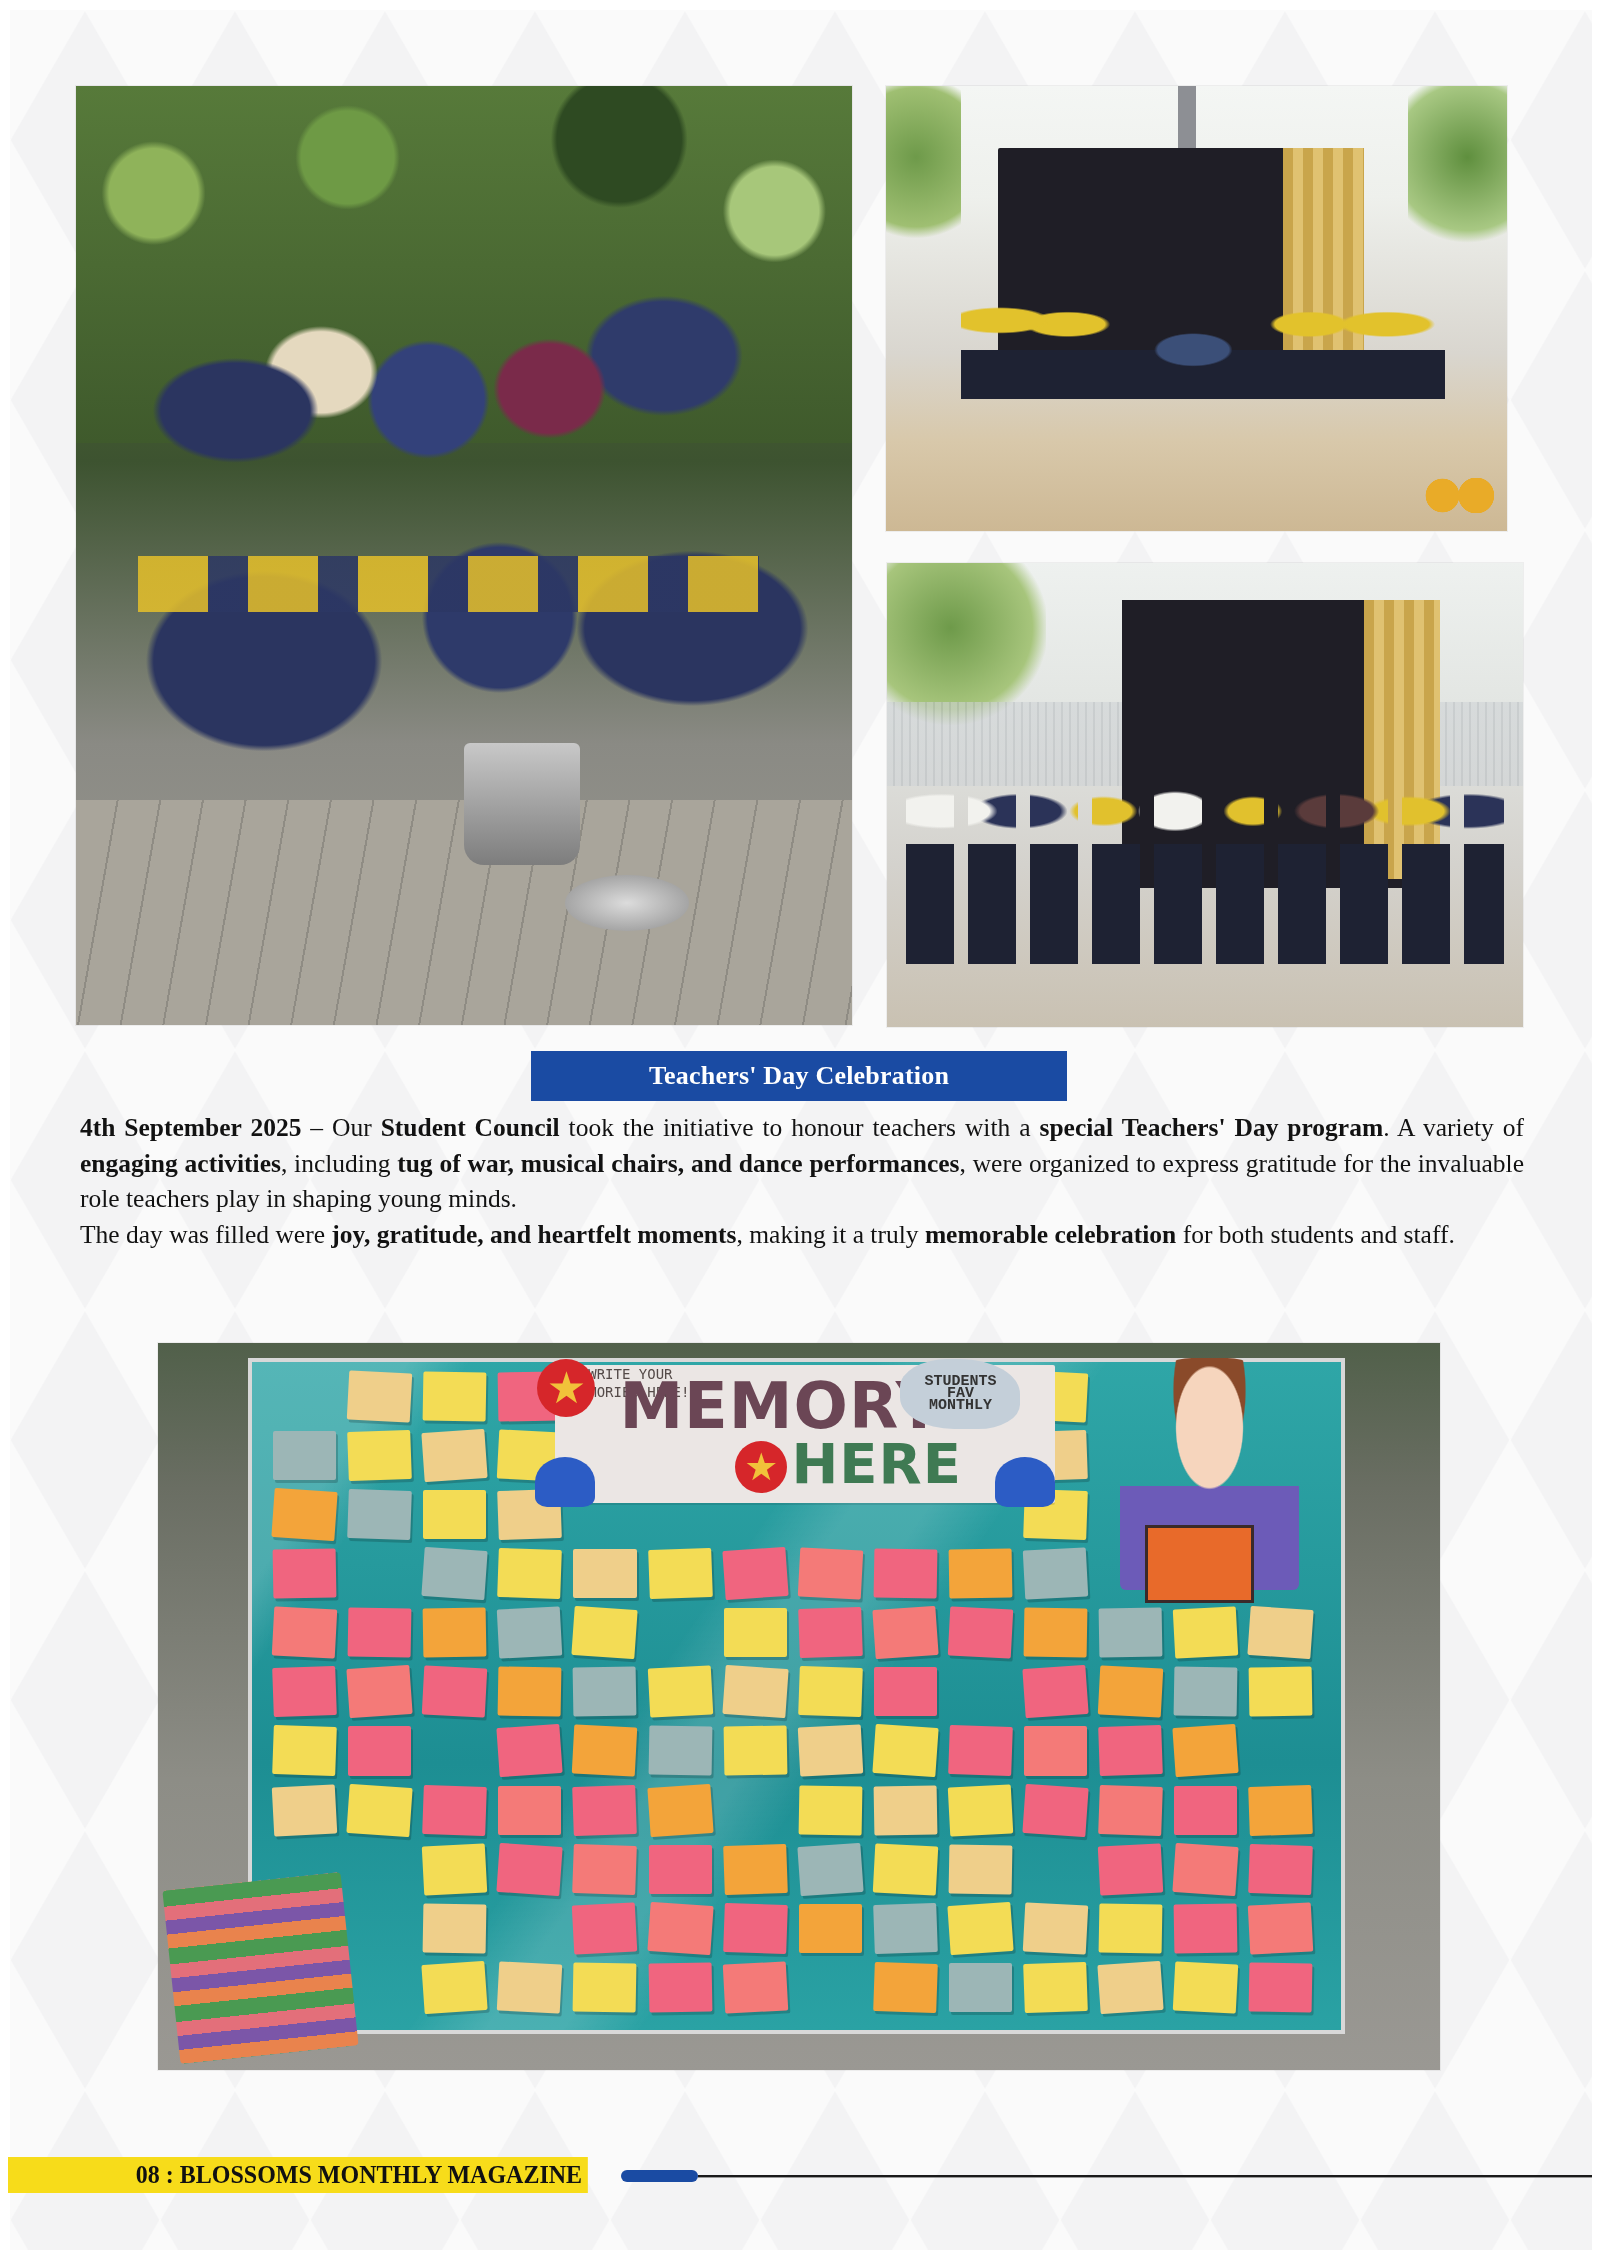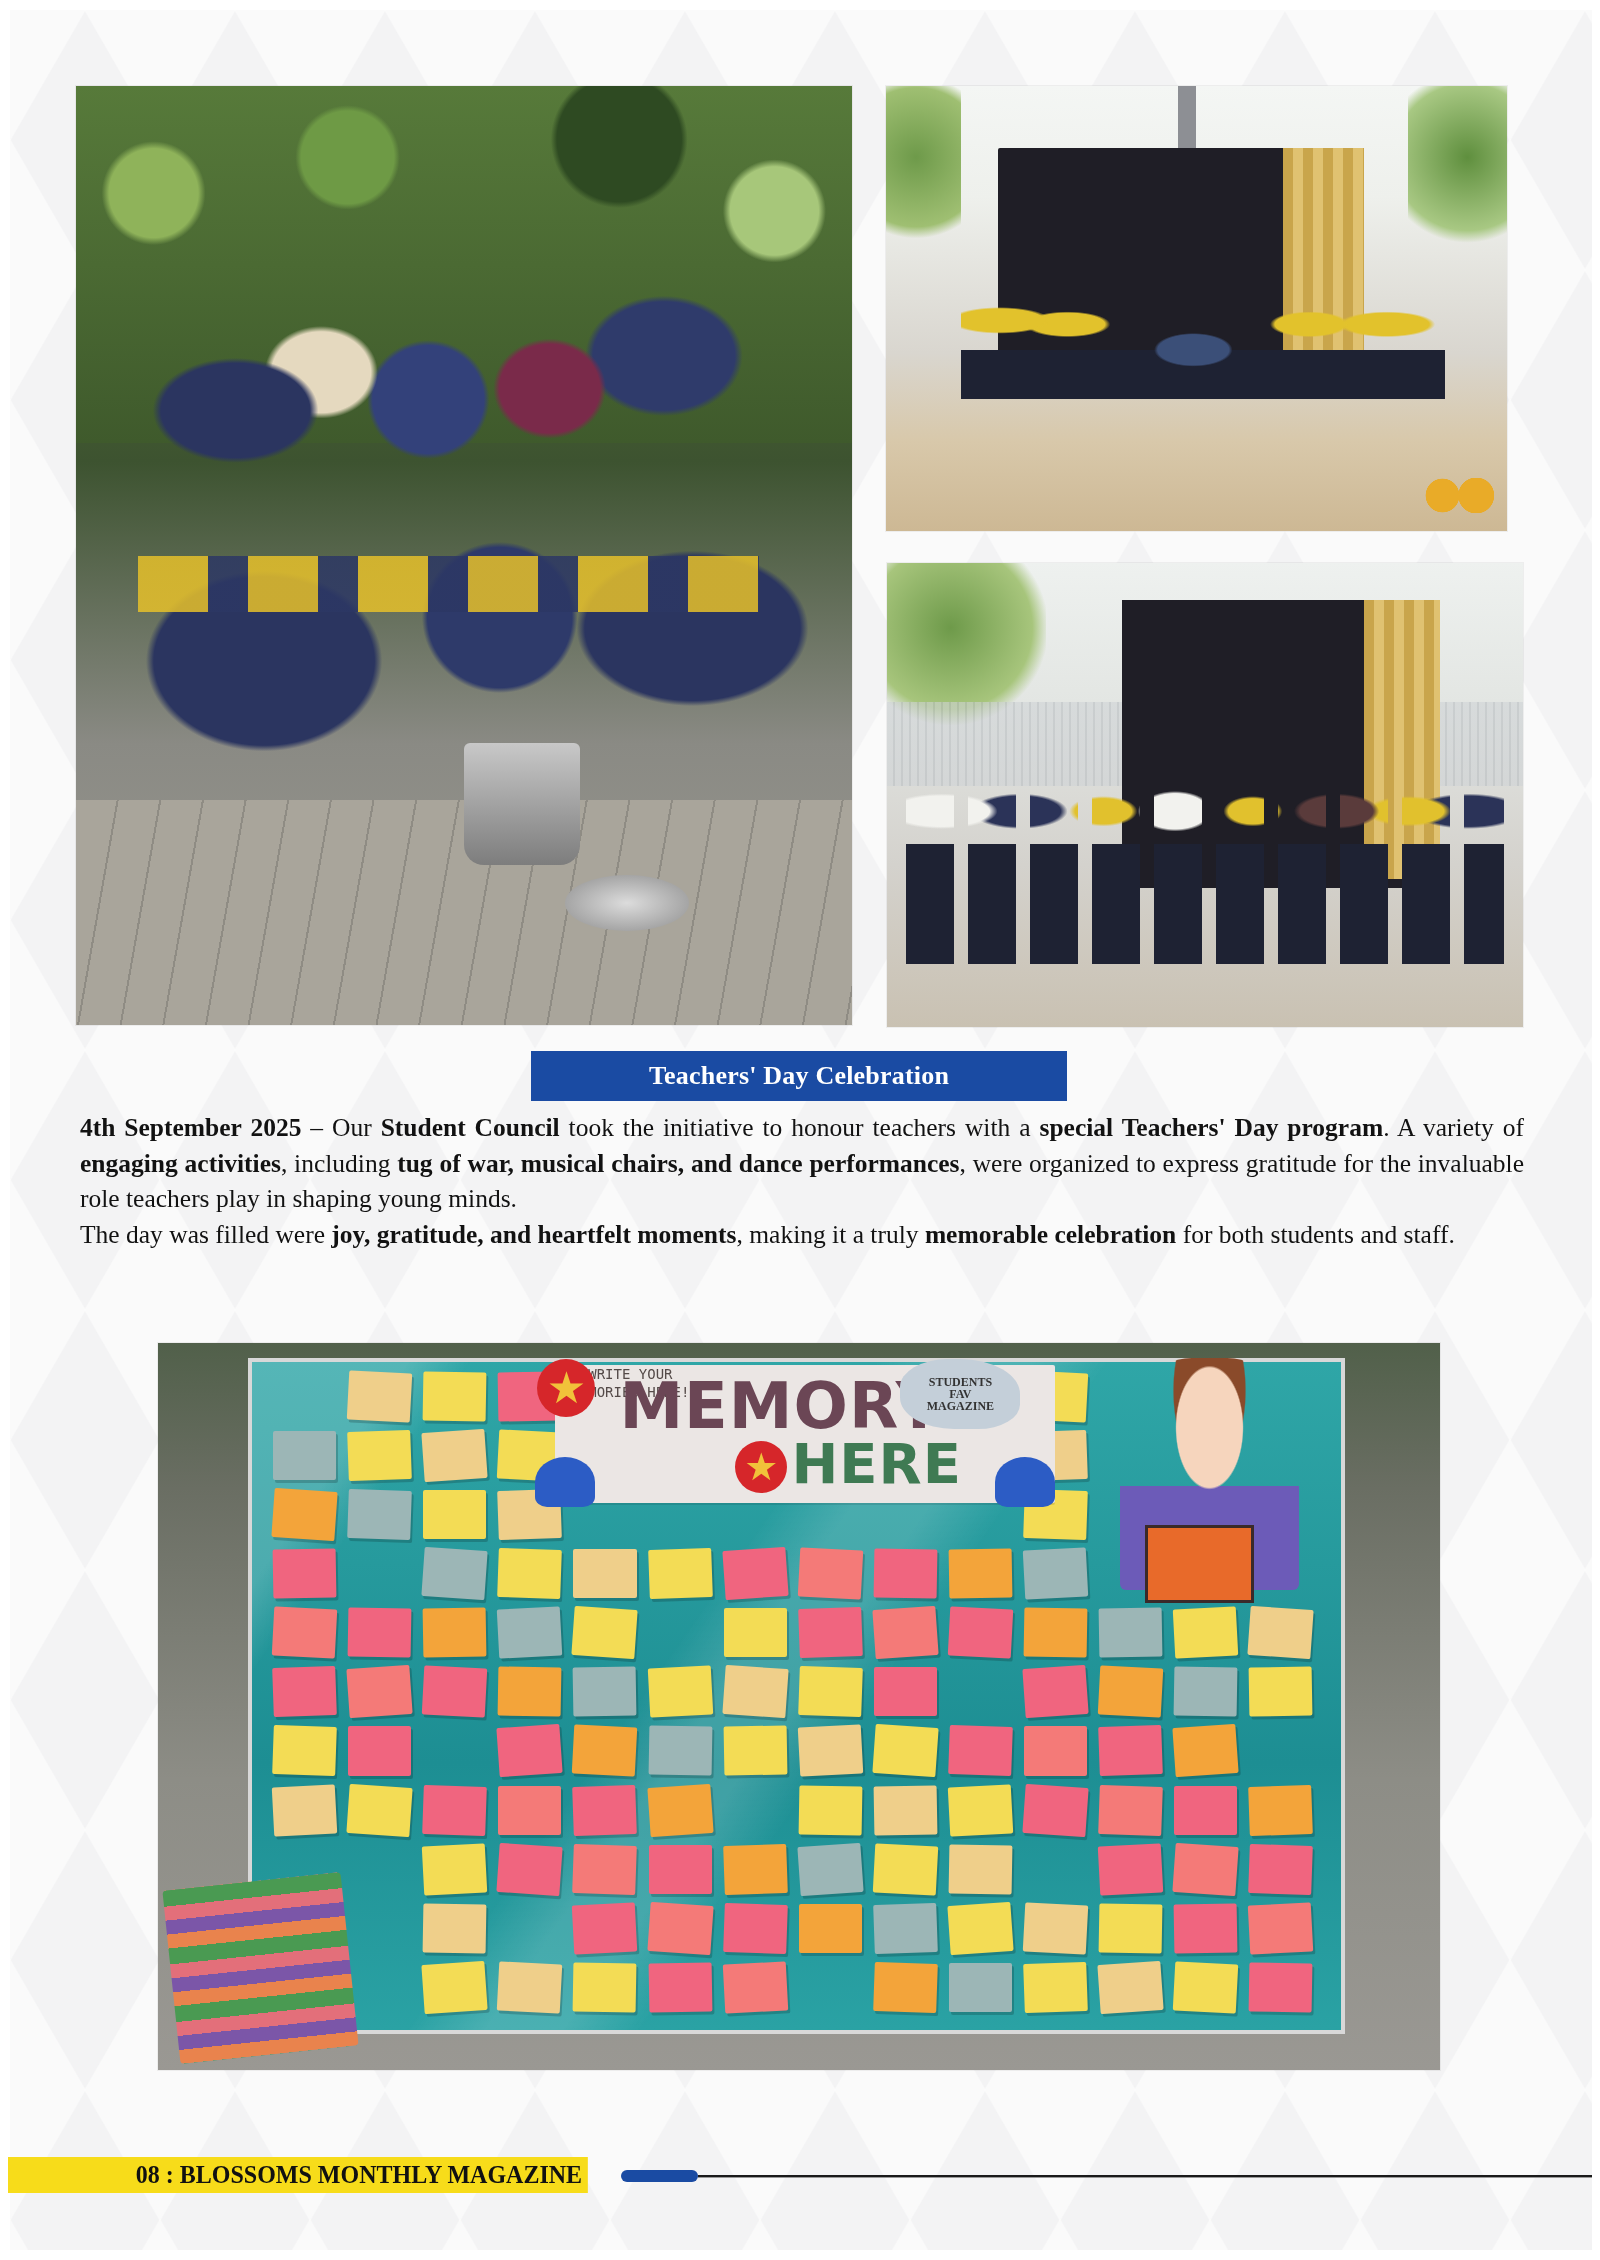--- a/index.html
+++ b/index.html
@@ -159,23 +159,23 @@
   .mw-title {
     position: absolute; font-family: "DejaVu Sans", sans-serif; font-weight: bold;
     letter-spacing: 1px;
   }
   .mw-memory { left: 64px; top: 4px; font-size: 64px; color: #6b4655; }
   .mw-wall { left: 236px; top: 66px; font-size: 56px; color: #3f7a53; }
   .mw-write { left: 18px; top: 68px; width: 150px; font-size: 14px; line-height: 18px; color: #544a48; text-align: center; font-family: "DejaVu Sans Mono", monospace; }
   .mw-fav {
     position: absolute; left: 345px; top: -6px; width: 120px; height: 70px;
     background: #c4cfd9; border-radius: 40% 50% 35% 45%;
-    font-size: 12px; line-height: 12px; text-align: center; color: #333;
+    font-size: 15px; line-height: 12px; text-align: center; color: #333;
     display: flex; align-items: center; justify-content: center; flex-direction: column;
-    font-family: Liberation Serif, serif; font-weight: bold;
+    font-family: Liberation Mono, monospace; font-weight: bold;
   }
   .butterfly {
     position: absolute; width: 60px; height: 50px; background: #2c5cc5;
     border-radius: 50% 50% 20% 20%;
   }
   #photo-memory-wall .boy {
     left: 75%; top: 2%; width: 14%; height: 32%;
     background:
       radial-gradient(ellipse at 50% 30%, #f6d5bd 0 26%, transparent 27%),
       radial-gradient(ellipse at 50% 14%, #8a4a2a 0 28%, transparent 29%),
@@ -417,21 +417,21 @@
       </div>
     <div class="mw-title mw-memory">MEMORY</div>
     <div class="star-badge" style="left:180px; top:76px; width:52px; height:52px; font-size:38px;">
         <span>★</span>
       </div>
     <div class="mw-title mw-wall">HERE</div>
     <div class="mw-write">WRITE YOUR MEMORIES HERE!</div>
     <div class="mw-fav">
       <span>STUDENTS</span>
       <span>FAV</span>
-      <span>MAGAZINE</span>
+      <span>MONTHLY</span>
     </div>
     <div class="butterfly" style="left:-20px; top:92px;"></div>
     <div class="butterfly" style="left:440px; top:92px;"></div>
   </div>
 
 </div>
 
 <div class="footer-label">
   <span>08 : BLOSSOMS MONTHLY MAGAZINE</span>
 </div>

